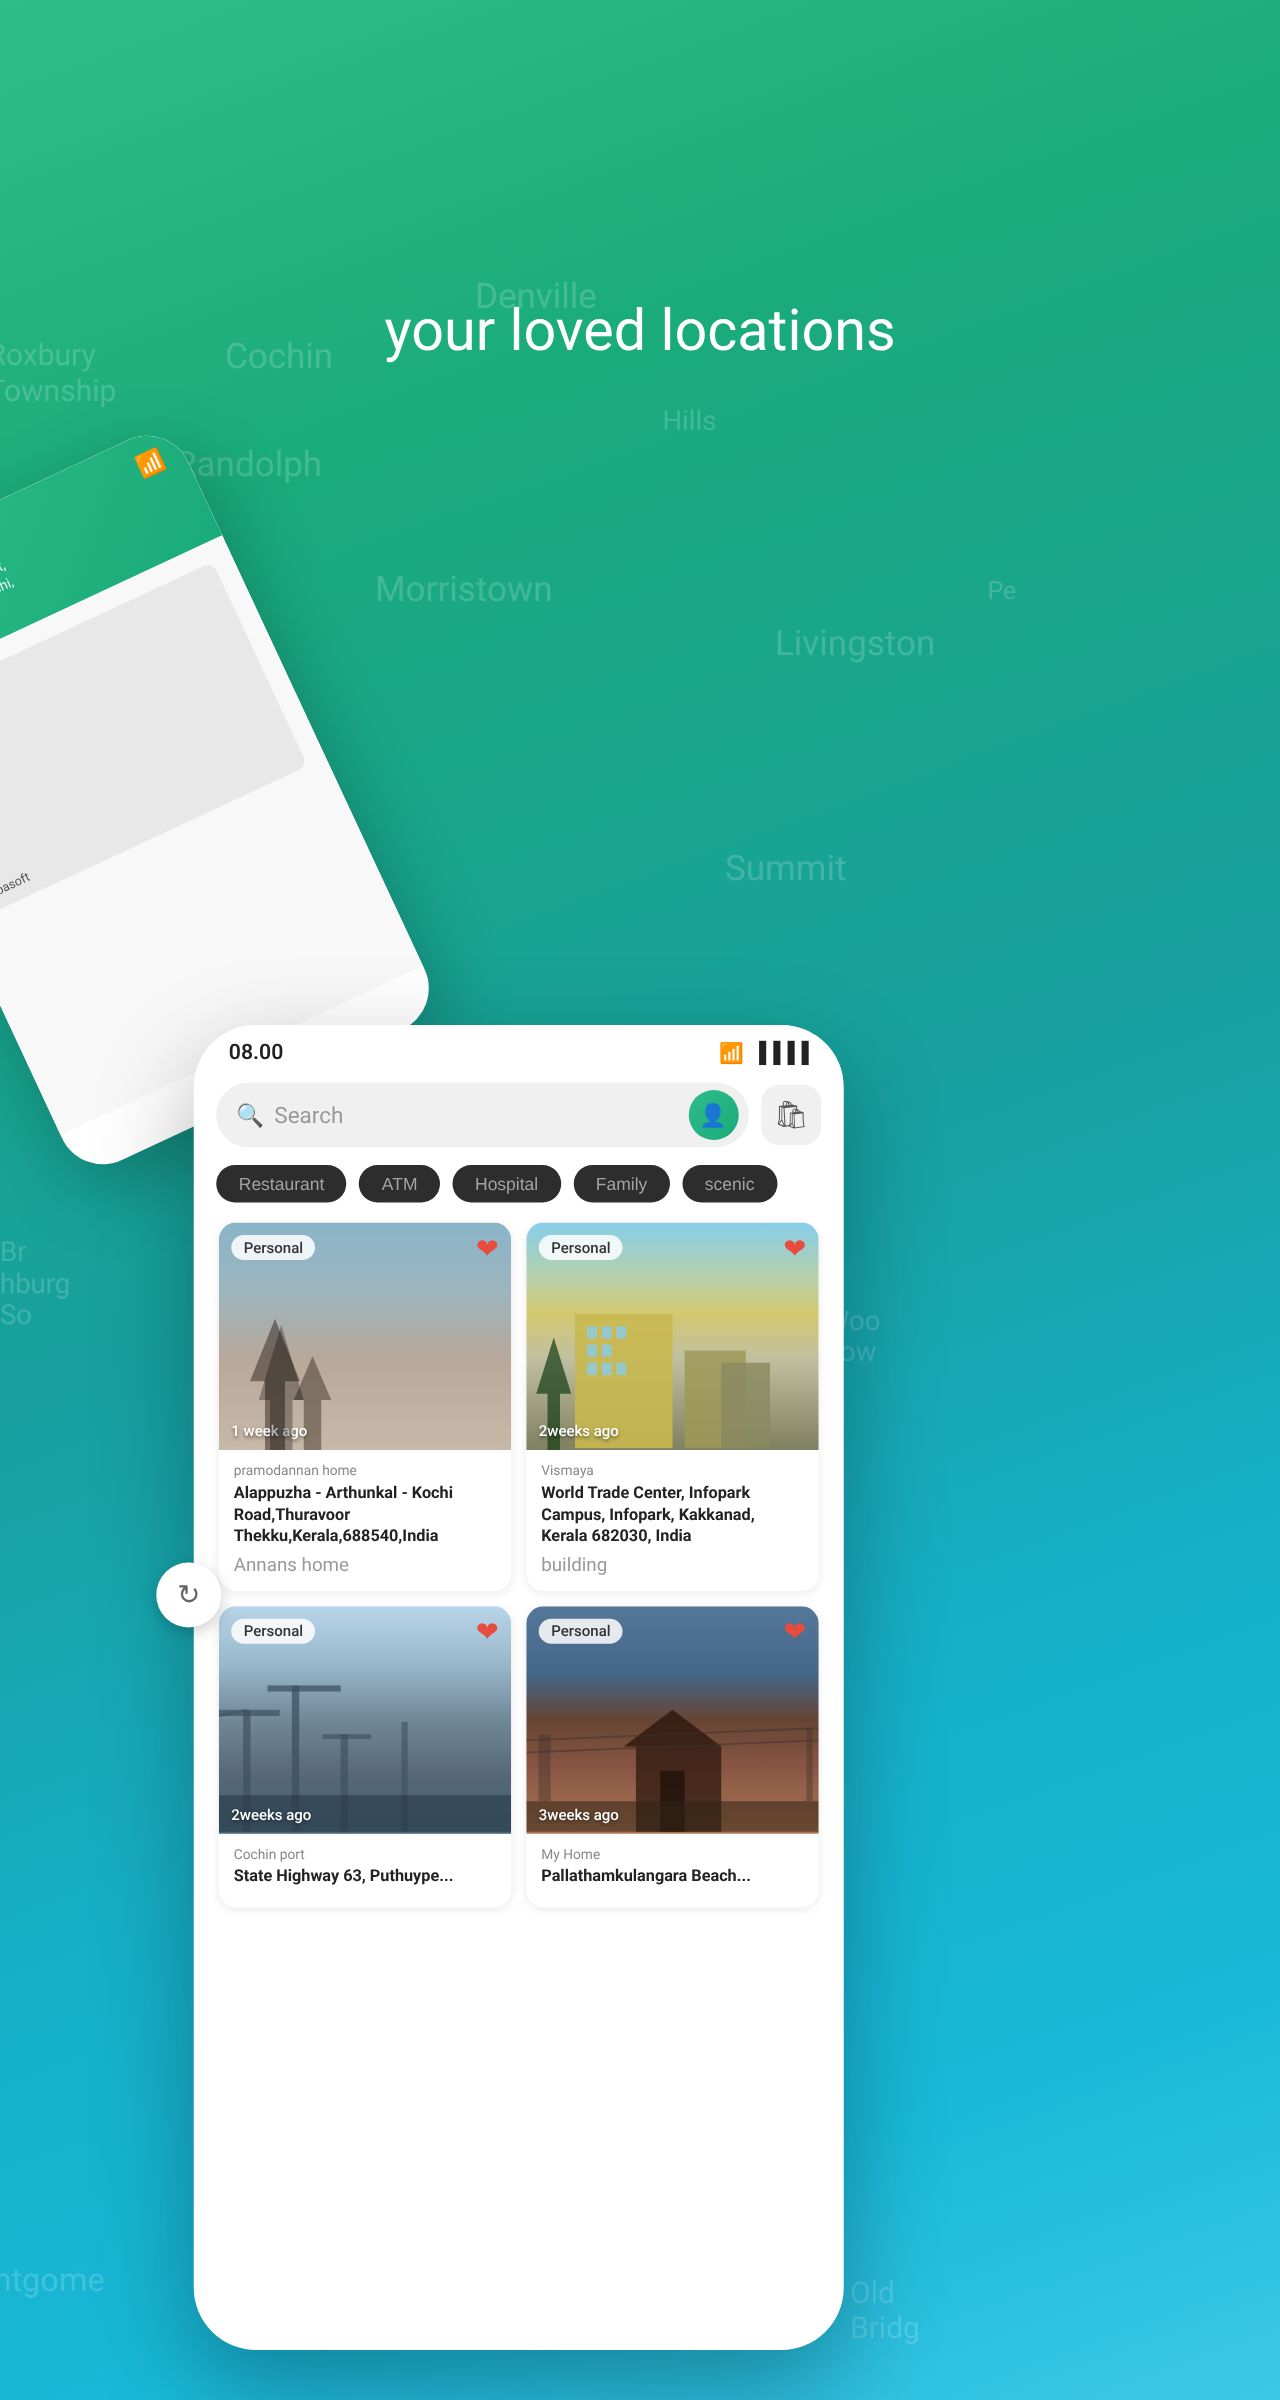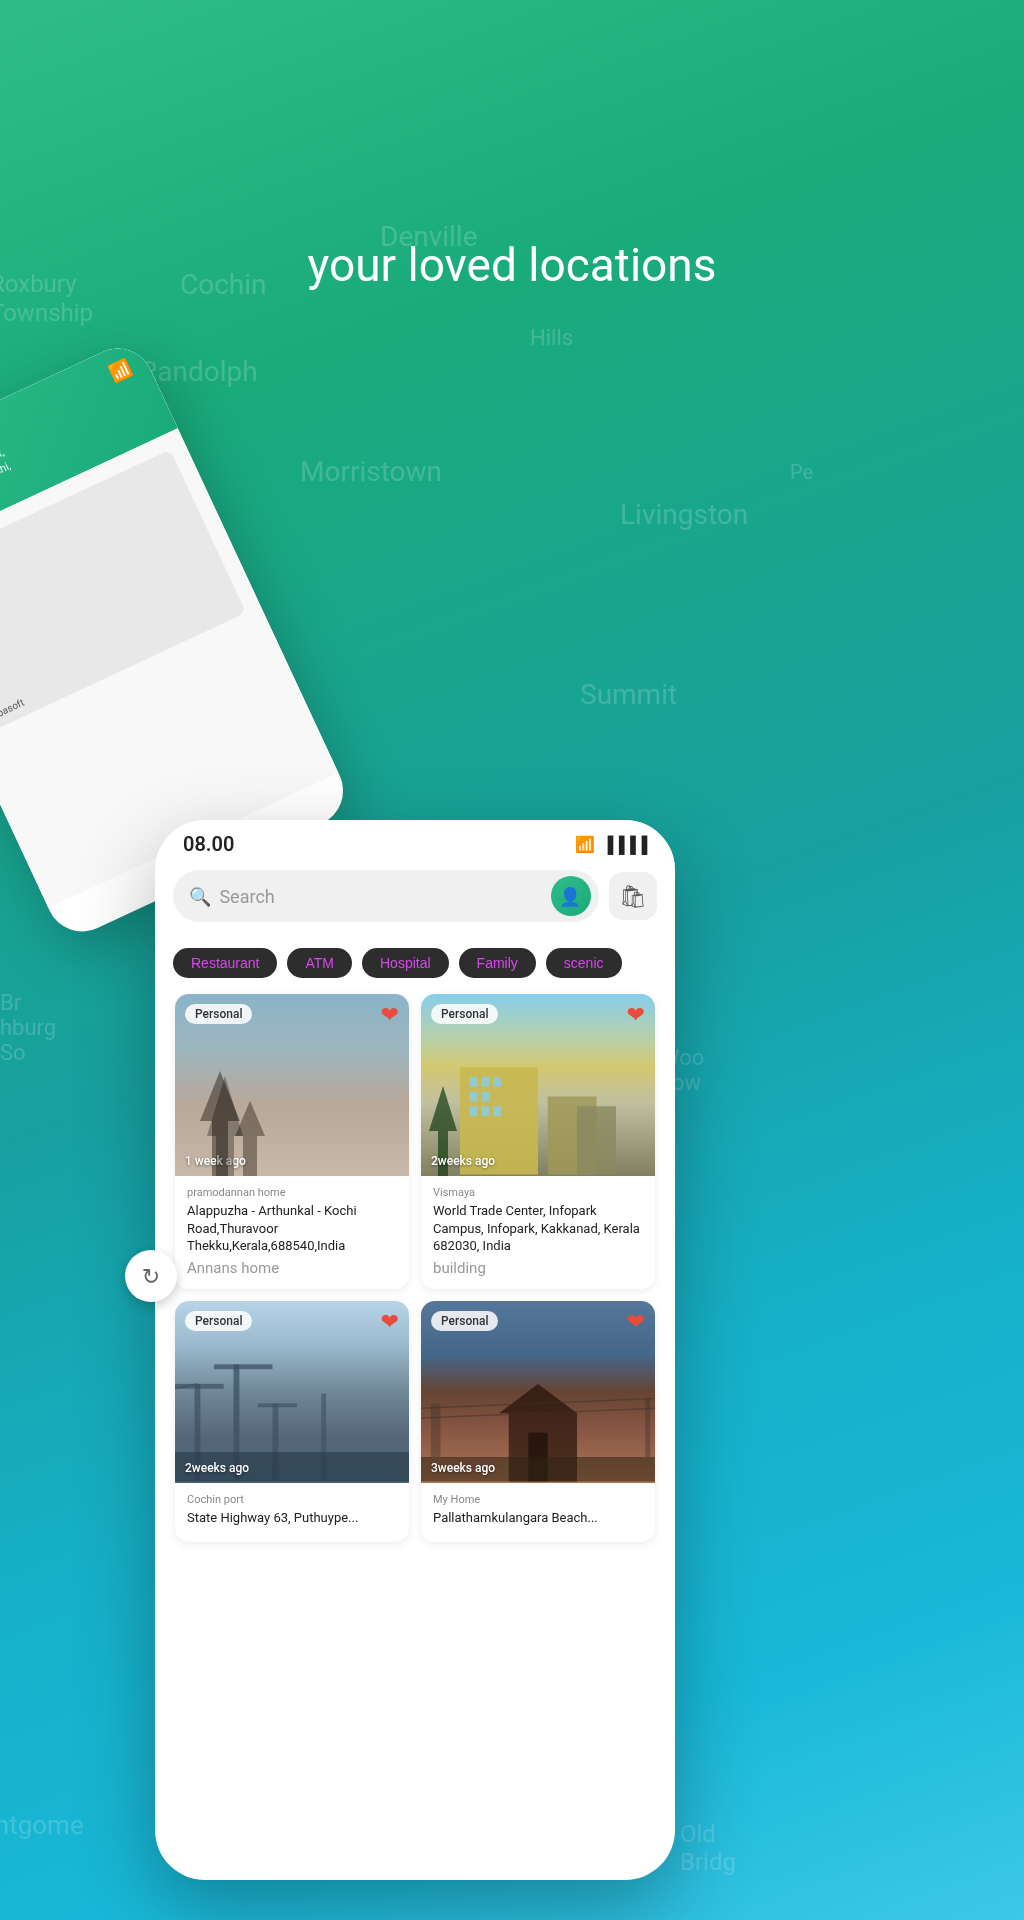--- a/index.html
+++ b/index.html
@@ -144,21 +144,21 @@
 
     
     .status-bar {
       display: flex;
       justify-content: space-between;
       align-items: center;
       padding: 12px 28px 8px;
       background: white;
     }
     .status-time {
-      font-size: 20px;
+      font-size: 17px;
       font-weight: 600;
       color: #222;
     }
     .status-icons {
       display: flex;
       align-items: center;
       gap: 6px;
       font-size: 16px;
       color: #222;
     }
@@ -224,22 +224,21 @@
       padding: 7px 18px;
       border-radius: 20px;
       font-size: 14px;
       font-weight: 500;
       white-space: nowrap;
       border: none;
       cursor: pointer;
     }
     .filter-chip.dark {
       background: #2d2d2d;
-      color: #d946ef;
-      margin-top: 12px;
+      color: #a3a3a3;
     }
 
     
     .cards-grid {
       display: grid;
       grid-template-columns: 1fr 1fr;
       gap: 0;
       padding: 0 14px;
     }
     .location-card {
@@ -284,21 +283,21 @@
     .card-body {
       padding: 10px 12px 12px;
     }
     .card-source {
       font-size: 11px;
       color: #888;
       margin-bottom: 3px;
     }
     .card-title {
       font-size: 13px;
-      font-weight: 400;
+      font-weight: 700;
       color: #222;
       line-height: 1.35;
       margin-bottom: 4px;
     }
     .card-subtitle {
       font-size: 15px;
       color: #999;
     }
 
     

